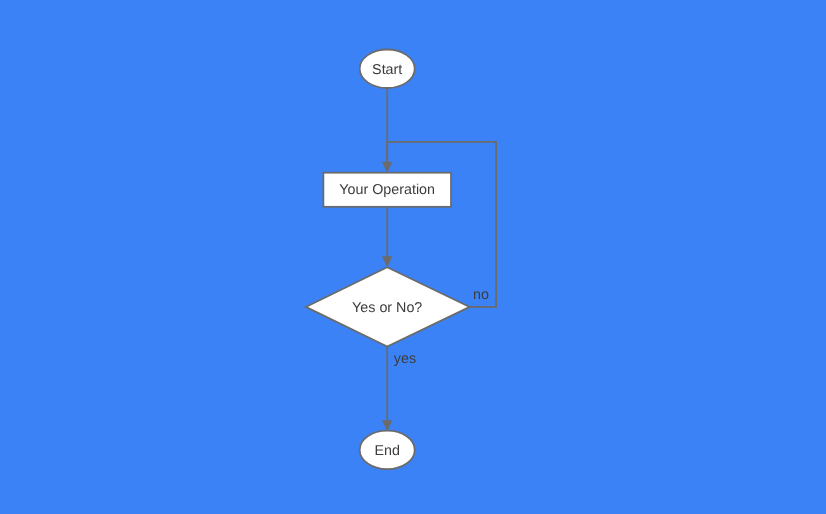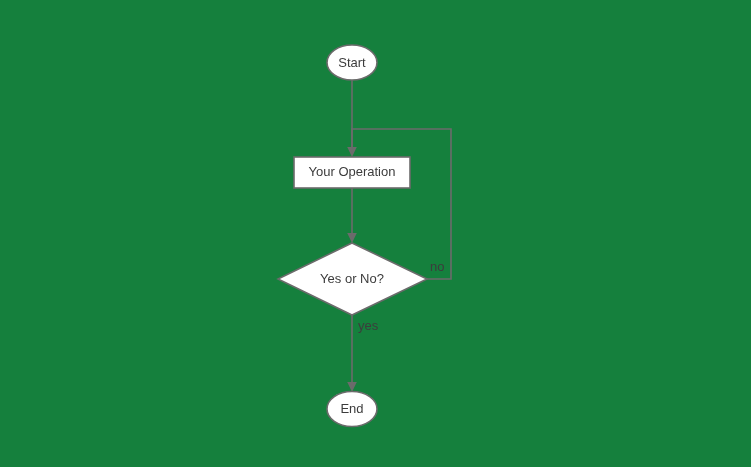--- a/index.html
+++ b/index.html
@@ -10,21 +10,21 @@
   body {
     width: 751px;
     height: 467px;
     font-family: "Liberation Sans", sans-serif;
     overflow: hidden;
   }
   #canvas {
     position: relative;
     width: 751px;
     height: 467px;
-    background: #15803d;
+    background: #3b82f6;
   }
   #flow-svg {
     position: absolute;
     top: 0;
     left: 0;
     width: 751px;
     height: 467px;
     display: block;
   }
   .shape-stroke {

